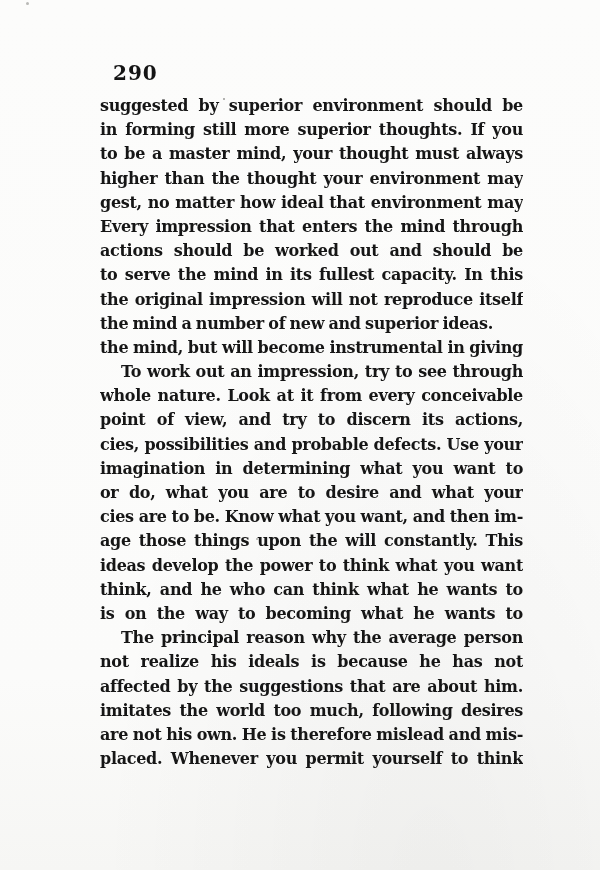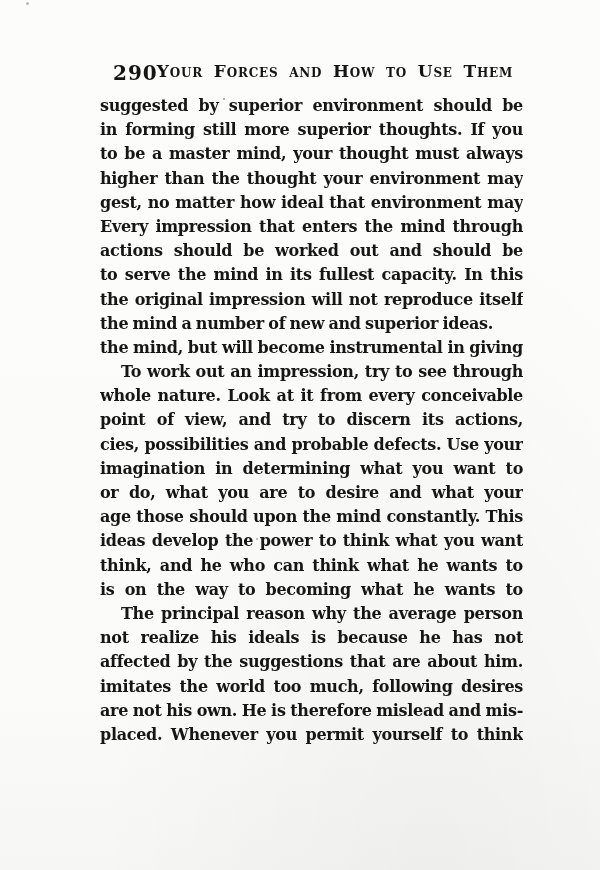--- a/index.html
+++ b/index.html
@@ -78,21 +78,20 @@
   .speck-2 { left: 223px; top: 98px; width: 2px; height: 2px; background: #9a9a97; }
   .speck-3 { left: 256px; top: 538px; width: 2px; height: 2px; background: #a8a8a4; }
 </style>
 </head>
 <body>
 
 <div class="page">
 
   <div class="running-header">
     <span class="page-number">290</span>
-    <span class="running-title">Your Forces and How to Use Them</span>
   </div>
 
   <div class="text-block">
       <div class="paragraph">
         <div class="line">suggested by superior environment should be used</div>
         <div class="line">in forming still more superior thoughts. If you wish</div>
         <div class="line">to be a master mind, your thought must always be</div>
         <div class="line">higher than the thought your environment may sug-</div>
         <div class="line">gest, no matter how ideal that environment may be.</div>
         <div class="line">Every impression that enters the mind through the</div>
@@ -102,21 +101,22 @@
         <div class="line rag">the mind a number of new and superior ideas.</div>
         <div class="line">the mind, but will become instrumental in giving</div>
       </div>
       <div class="paragraph">
         <div class="line indent">To work out an impression, try to see through its</div>
         <div class="line">whole nature. Look at it from every conceivable</div>
         <div class="line">point of view, and try to discern its actions, tenden-</div>
         <div class="line">cies, possibilities and probable defects. Use your</div>
         <div class="line">imagination in determining what you want to think</div>
         <div class="line">or do, what you are to desire and what your tenden-</div>
-        <div class="line">age those should upon the mind constantly. This</div>
+        <div class="line">cies are to be. Know what you want, and then im-</div>
+        <div class="line">age those things upon the will constantly. This</div>
         <div class="line">ideas develop the power to think what you want to</div>
         <div class="line">think, and he who can think what he wants to think</div>
         <div class="line">is on the way to becoming what he wants to become.</div>
       </div>
       <div class="paragraph">
         <div class="line indent">The principal reason why the average person does</div>
         <div class="line">not realize his ideals is because he has not learned</div>
         <div class="line">affected by the suggestions that are about him. He</div>
         <div class="line">imitates the world too much, following desires that</div>
         <div class="line">are not his own. He is therefore mislead and mis-</div>

